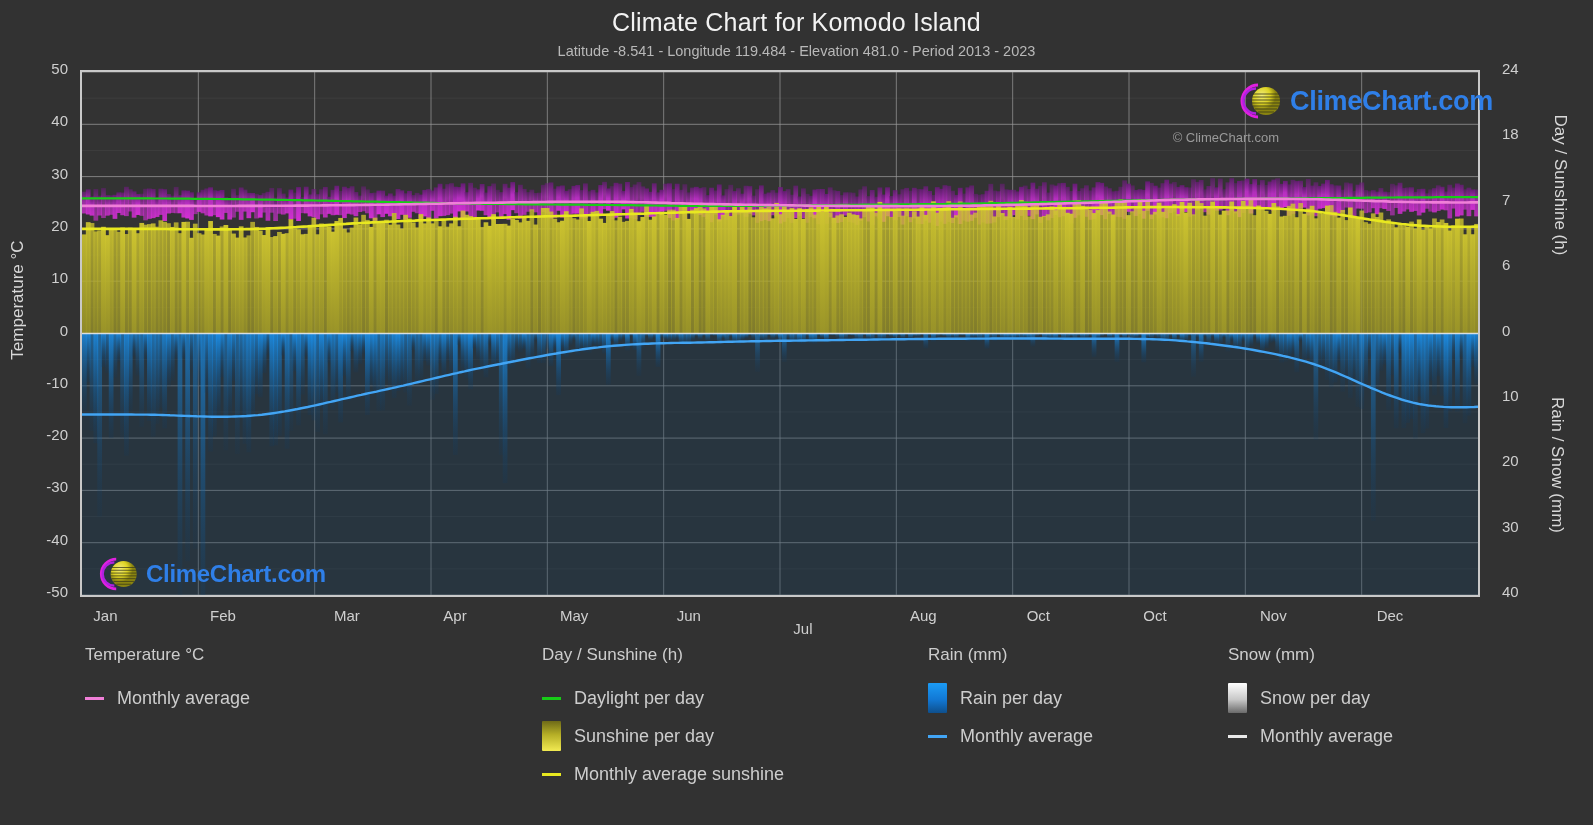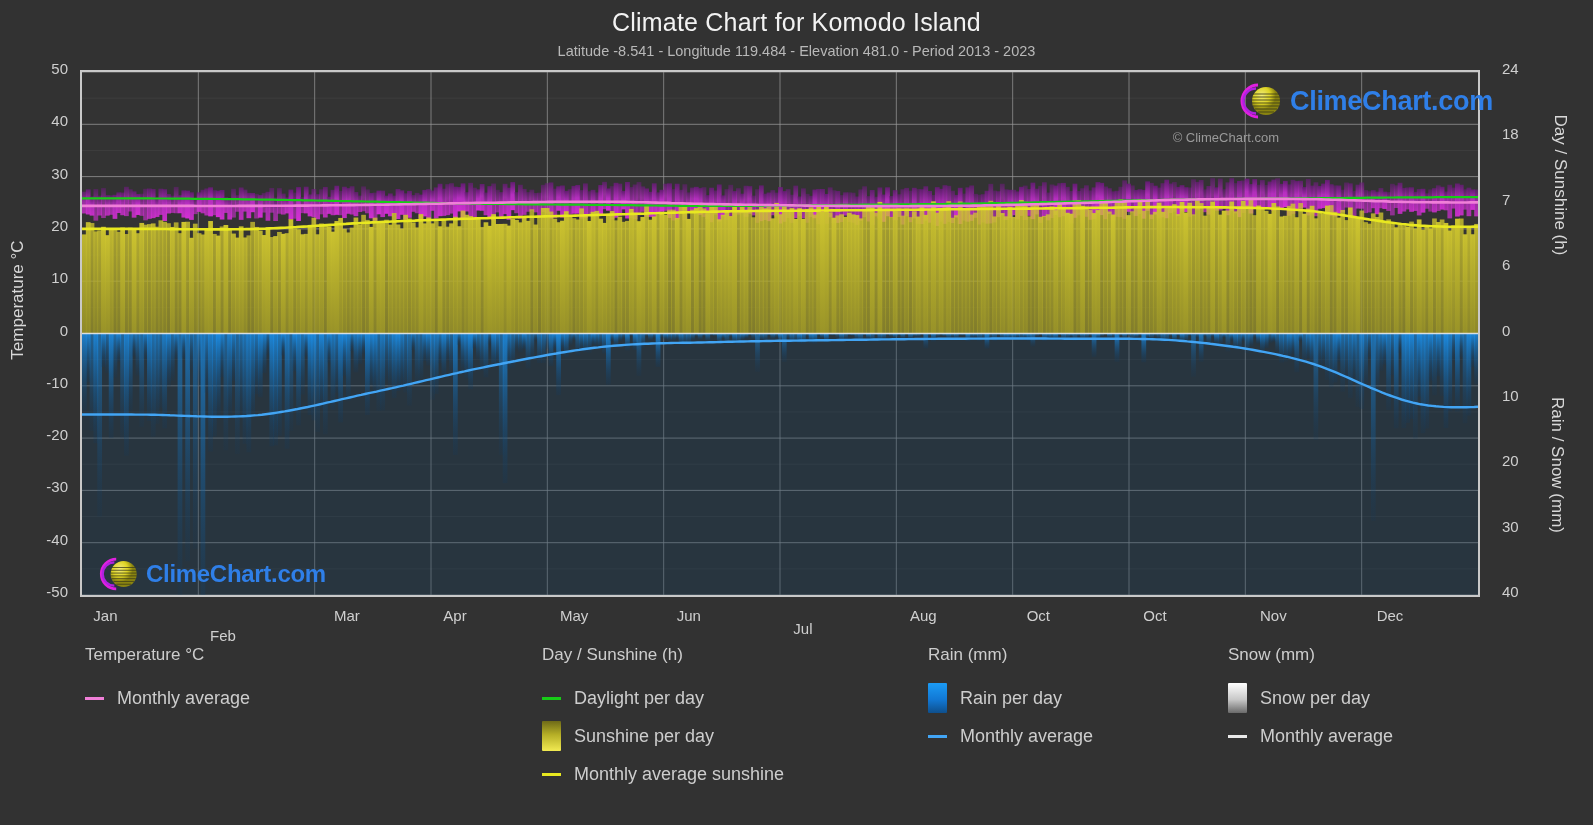--- a/index.html
+++ b/index.html
@@ -103,21 +103,21 @@
       <div class="tick-label tick-right" style="left: 1502px; top: 190.75px;">7</div>
       <div class="tick-label tick-right" style="left: 1502px; top: 256.125px;">6</div>
       <div class="tick-label tick-right" style="left: 1502px; top: 321.5px;">0</div>
       <div class="tick-label tick-right" style="left: 1502px; top: 386.875px;">10</div>
       <div class="tick-label tick-right" style="left: 1502px; top: 452.25px;">20</div>
       <div class="tick-label tick-right" style="left: 1502px; top: 517.625px;">30</div>
       <div class="tick-label tick-right" style="left: 1502px; top: 583px;">40</div>
     </div>
   <div id="months">
       <div class="month-label" style="left: 93.3333px; top: 607px;">Jan</div>
-      <div class="month-label" style="left: 210px; top: 607px; margin-top: 20px;">Feb</div>
+      <div class="month-label" style="left: 210px; top: 607px;">Feb</div>
       <div class="month-label" style="left: 334px; top: 607px;">Mar</div>
       <div class="month-label" style="left: 443.333px; top: 607px;">Apr</div>
       <div class="month-label" style="left: 560px; top: 607px;">May</div>
       <div class="month-label" style="left: 676.667px; top: 607px;">Jun</div>
       <div class="month-label" style="left: 793.333px; top: 607px; margin-top: 13px;">Jul</div>
       <div class="month-label" style="left: 910px; top: 607px;">Aug</div>
       <div class="month-label" style="left: 1026.67px; top: 607px;">Oct</div>
       <div class="month-label" style="left: 1143.33px; top: 607px;">Oct</div>
       <div class="month-label" style="left: 1260px; top: 607px;">Nov</div>
       <div class="month-label" style="left: 1376.67px; top: 607px;">Dec</div>

